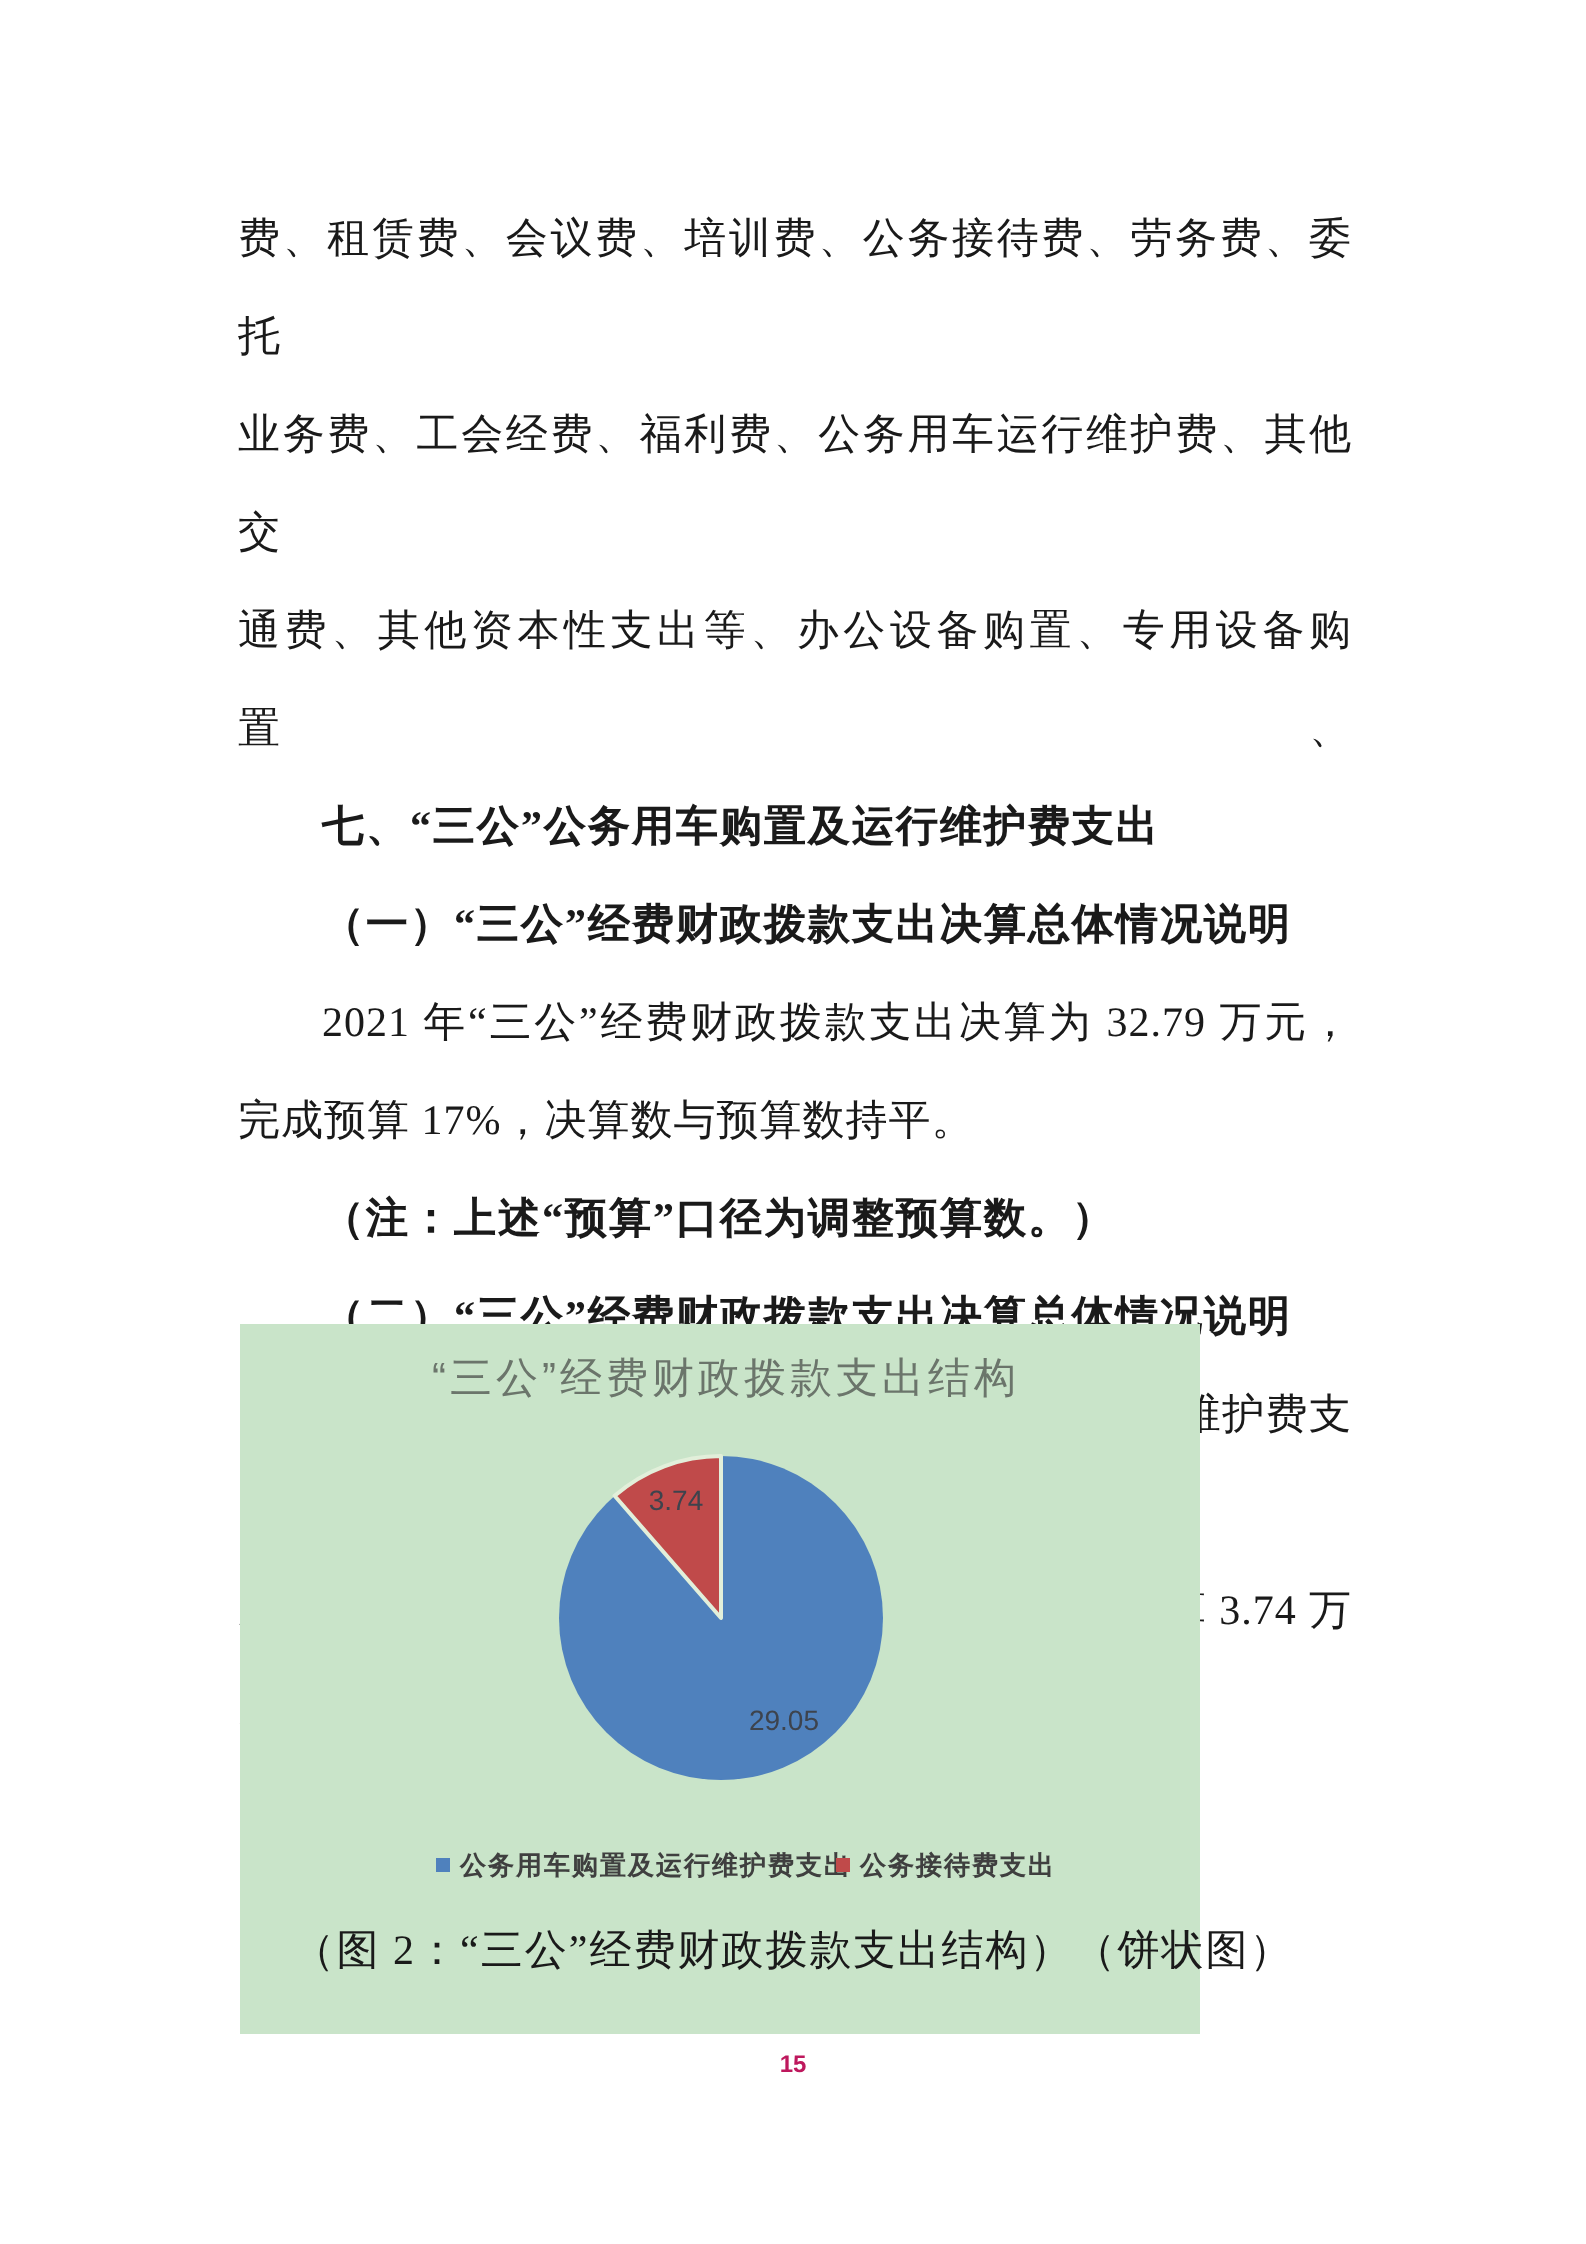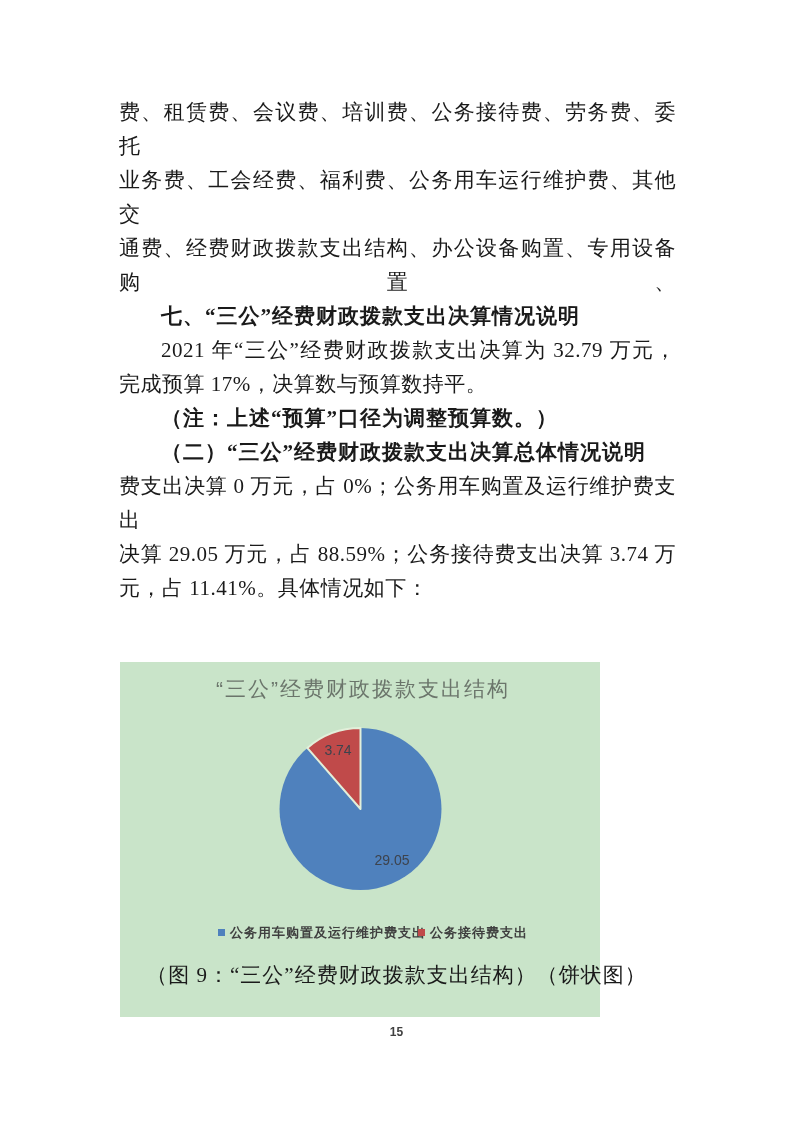--- a/index.html
+++ b/index.html
@@ -8,21 +8,21 @@
     width:793px;height:1122px;
     background:#ffffff;
     margin:0 auto;
     overflow:hidden;
     font-family:"Liberation Serif","DejaVu Serif",serif;
     color:#1a1a1a;
   }
   .doc-text{
     position:absolute;
     left:119px;top:95px;width:557px;
-    font-size:21px;line-height:34px;
+    font-size:21px;line-height:49px;
     letter-spacing:0.5px;
   }
   .line{white-space:nowrap;}
   .just{white-space:normal;text-align:justify;text-align-last:justify;}
   .indent{padding-left:42px;}
   .bold{font-weight:bold;letter-spacing:1px;}
   .chart{
     position:absolute;left:120px;top:662px;width:480px;height:355px;
     background:#c9e4c9;
   }
@@ -40,33 +40,34 @@
     font-size:13px;fill:#3f3f3f;font-weight:bold;letter-spacing:1px;
   }
   .caption{
     position:absolute;left:0;top:961px;width:100%;
     text-align:center;font-size:21px;letter-spacing:1px;
   }
   .page-number{
     position:absolute;left:0;top:1025px;width:100%;
     text-align:center;
     font-family:"Liberation Sans","DejaVu Sans",sans-serif;
-    font-size:12px;font-weight:bold;color:#404040;
+    font-size:12px;font-weight:bold;color:#be185d;
   }
 </style>
 </head>
 <body>
 
 <div class="page">
 
   <div class="doc-text">
     <div class="line just">费、租赁费、会议费、培训费、公务接待费、劳务费、委托</div>
     <div class="line just">业务费、工会经费、福利费、公务用车运行维护费、其他交</div>
-    <div class="line just">通费、经费财政拨款支出结构、办公设备购置、专用设备购置、</div>
-    <div class="line bold indent">七、“三公”经费财政拨款支出决算情况说明</div>
+    <div class="line just">通费、其他资本性支出等、办公设备购置、专用设备购置、</div>
+    <div class="line bold indent">七、“三公”公务用车购置及运行维护费支出</div>
+    <div class="line bold indent">（一）“三公”经费财政拨款支出决算总体情况说明</div>
     <div class="line just indent">2021 年“三公”经费财政拨款支出决算为 32.79 万元，</div>
     <div class="line">完成预算 17%，决算数与预算数持平。</div>
     <div class="line bold indent">（注：上述“预算”口径为调整预算数。）</div>
     <div class="line bold indent">（二）“三公”经费财政拨款支出决算总体情况说明</div>
     <div class="line just">费支出决算 0 万元，占 0%；公务用车购置及运行维护费支出</div>
     <div class="line just">决算 29.05 万元，占 88.59%；公务接待费支出决算 3.74 万</div>
     <div class="line">元，占 11.41%。具体情况如下：</div>
   </div>
 
   <div class="chart">
@@ -81,17 +82,17 @@
       <text class="pie-label" x="218" y="93" text-anchor="middle">3.74</text>
       <text class="pie-label" x="272" y="203" text-anchor="middle">29.05</text>
 
       <rect x="98" y="267" width="7" height="7" fill="#4f81bd"></rect>
       <text class="legend-text" x="110" y="275">公务用车购置及运行维护费支出</text>
       <rect x="298" y="267" width="7" height="7" fill="#c04a4a"></rect>
       <text class="legend-text" x="310" y="275">公务接待费支出</text>
     </svg>
   </div>
 
-  <div class="caption">（图 9：“三公”经费财政拨款支出结构）（饼状图）</div>
+  <div class="caption">（图 2：“三公”经费财政拨款支出结构）（饼状图）</div>
 
   <div class="page-number">15</div>
 
 </div>
 
 </body></html>

